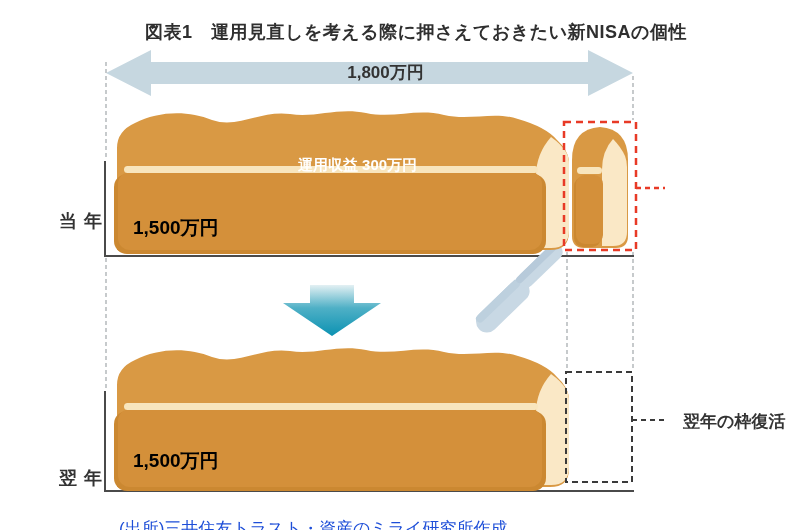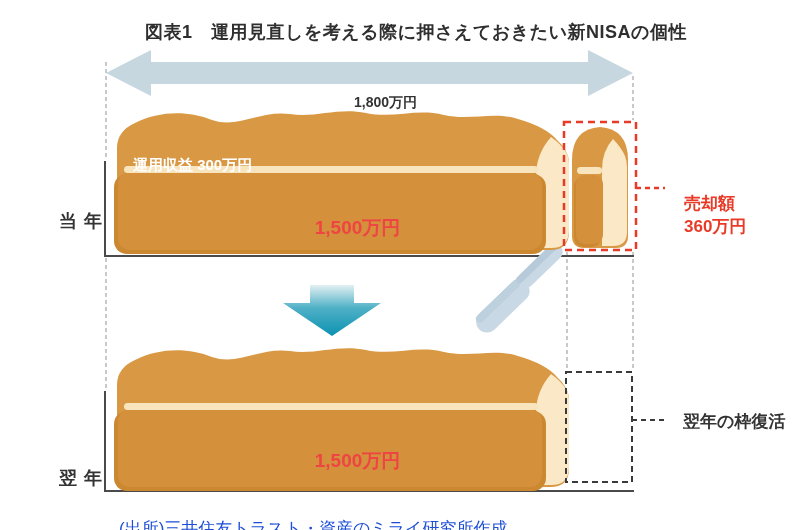--- a/index.html
+++ b/index.html
@@ -2,29 +2,29 @@
 <html><head>
 <meta charset="utf-8">
 <style>
   html,body{margin:0;padding:0;background:#fff;}
   body{font-family:"Liberation Sans","DejaVu Sans",sans-serif;}
   .stage{position:relative;width:800px;height:530px;background:#fff;overflow:hidden;}
   .art{position:absolute;left:0;top:0;}
   .overlay{position:absolute;margin:16px;white-space:nowrap;}
   .title{left:0;top:5px;width:800px;text-align:center;font-size:18px;line-height:22px;
          font-weight:bold;color:#2f2f2f;letter-spacing:0.5px;}
-  .arrow-label{left:106px;top:76px;width:527px;text-align:center;font-size:14px;line-height:21px;
+  .arrow-label{left:106px;top:46px;width:527px;text-align:center;font-size:17px;line-height:21px;
          font-weight:bold;color:#333;}
   .row-label{font-size:18px;line-height:20px;font-weight:bold;color:#333;letter-spacing:7px;font-family:Liberation Serif, serif;}
   .row-label.current{left:43px;top:195px;}
   .row-label.next{left:43px;top:452px;}
-  .gain-label{left:117px;top:140px;width:449px;text-align:left;font-size:15px;line-height:18px;
+  .gain-label{left:117px;top:140px;width:449px;text-align:center;font-size:15px;line-height:18px;
          font-weight:bold;color:#fff;}
-  .principal{width:449px;left:117px;text-align:center;font-size:19px;line-height:21px;
-         font-weight:bold;color:#ef4444;}
+  .principal{width:449px;left:117px;text-align:left;font-size:19px;line-height:21px;
+         font-weight:bold;color:#000000;}
   .principal.top{top:201px;}
   .principal.bottom{top:434px;}
   .callout{font-size:17px;font-weight:bold;line-height:23px;}
   .callout.sale{left:668px;top:176px;color:#e83a26;}
   .callout.restore{left:667px;top:394px;color:#333;line-height:24px;}
   .source{left:103px;top:505px;font-size:17px;line-height:16px;color:#1d4ed8;}
 </style>
 </head>
 <body>
 
@@ -108,24 +108,20 @@
   <div class="overlay title">図表1　運用見直しを考える際に押さえておきたい新NISAの個性</div>
 
   <div class="overlay arrow-label">1,800万円</div>
 
   <div class="overlay row-label current">当年</div>
   <div class="overlay row-label next">翌年</div>
 
   <div class="overlay gain-label">運用収益 300万円</div>
   <div class="overlay principal top">1,500万円</div>
 
-  <div class="overlay callout sale">
-    <div>売却額</div>
-    <div>360万円</div>
-  </div>
 
   <div class="overlay principal bottom">1,500万円</div>
 
   <div class="overlay callout restore">
     <div>翌年の枠復活</div>
   </div>
 
   <div class="overlay source">(出所)三井住友トラスト・資産のミライ研究所作成</div>
 </div>
 

